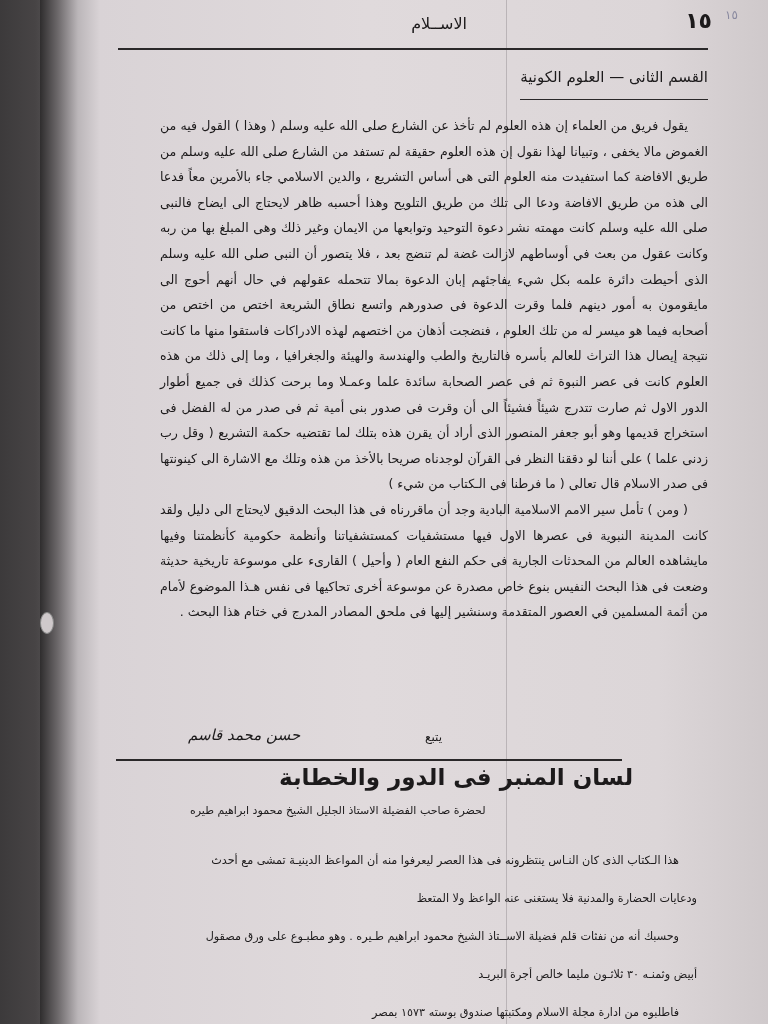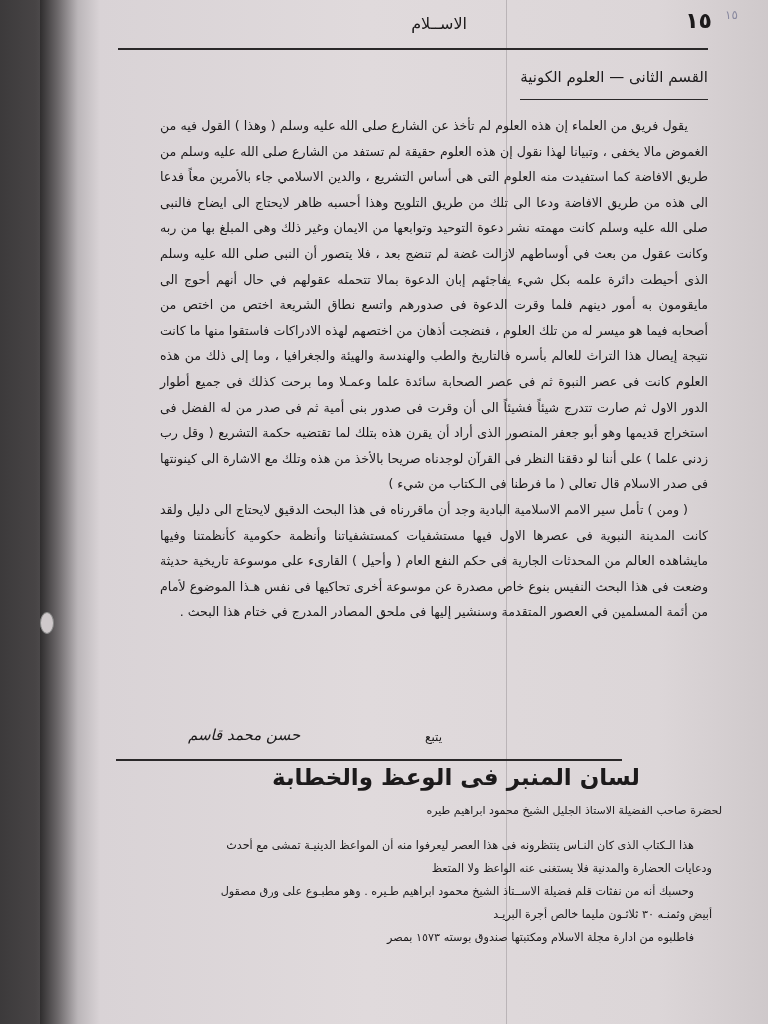--- a/index.html
+++ b/index.html
@@ -66,28 +66,28 @@
     position: absolute; left: 315px; top: 6px; font-size: 12px;
   }
   .divider-rule {
     position: absolute; top: 759px; left: 6px; right: 100px; height: 2px; background: #2a2829;
   }
   .ad-title {
     position: absolute; top: 764px; left: 0; right: 0; text-align: center;
     font-size: 23px; font-weight: bold; padding-left: 80px;
   }
   .ad-byline {
-    position: absolute; top: 804px; left: 0; right: 0; text-align: right;
+    position: absolute; top: 804px; left: 0; right: 0; text-align: left;
     font-size: 11px; padding-left: 80px;
   }
   .ad-body {
     position: absolute; top: 834px; right: 10px; left: 0;
     font-size: 11.2px; line-height: 23px;
   }
-  .ad-body p { margin: 0; }
+  .ad-body p { margin: 15px; }
   .ad-body .i1 { padding-right: 18px; }
   .ad-body .i2 { padding-right: 18px; }
   .ad-body .i4 { padding-right: 18px; }
 </style>
 </head>
 <body>
 
 <div class="binding"></div>
 <div class="page">
   <div class="hole"></div>
@@ -108,21 +108,21 @@
     <p class="indent">يقول فريق من العلماء إن هذه العلوم لم تأخذ عن الشارع صلى الله عليه وسلم ( وهذا ) القول فيه من الغموض مالا يخفى ، وتبيانا لهذا نقول إن هذه العلوم حقيقة لم تستفد من الشارع صلى الله عليه وسلم من طريق الافاضة كما استفيدت منه العلوم التى هى أساس التشريع ، والدين الاسلامي جاء بالأمرين معاً فدعا الى هذه من طريق الافاضة ودعا الى تلك من طريق التلويح وهذا أحسبه ظاهر لايحتاج الى ايضاح فالنبى صلى الله عليه وسلم كانت مهمته نشر دعوة التوحيد وتوابعها من الايمان وغير ذلك وهى المبلغ بها من ربه وكانت عقول من بعث في أوساطهم لازالت غضة لم تنضج بعد ، فلا يتصور أن النبى صلى الله عليه وسلم الذى أحيطت دائرة علمه بكل شيء يفاجئهم إبان الدعوة بمالا تتحمله عقولهم في حال أنهم أحوج الى مايقومون به أمور دينهم فلما وقرت الدعوة فى صدورهم واتسع نطاق الشريعة اختص من اختص من أصحابه فيما هو ميسر له من تلك العلوم ، فنضجت أذهان من اختصهم لهذه الادراكات فاستقوا منها ما كانت نتيجة إيصال هذا التراث للعالم بأسره فالتاريخ والطب والهندسة والهيئة والجغرافيا ، وما إلى ذلك من هذه العلوم كانت فى عصر النبوة ثم فى عصر الصحابة سائدة علما وعمـلا وما برحت كذلك فى جميع أطوار الدور الاول ثم صارت تتدرج شيئاً فشيئاً الى أن وقرت فى صدور بنى أمية ثم فى صدر من له الفضل فى استخراج قديمها وهو أبو جعفر المنصور الذى أراد أن يقرن هذه بتلك لما تقتضيه حكمة التشريع ( وقل رب زدنى علما ) على أننا لو دققنا النظر فى القرآن لوجدناه صريحا بالأخذ من هذه وتلك مع الاشارة الى كينونتها فى صدر الاسلام قال تعالى ( ما فرطنا فى الـكتاب من شيء )</p>
     <p class="indent">( ومن ) تأمل سير الامم الاسلامية البادية وجد أن ماقررناه فى هذا البحث الدقيق لايحتاج الى دليل ولقد كانت المدينة النبوية فى عصرها الاول فيها مستشفيات كمستشفياتنا وأنظمة حكومية كأنظمتنا وفيها مايشاهده العالم من المحدثات الجارية فى حكم النفع العام ( وأحيل ) القارىء على موسوعة تاريخية حديثة وضعت فى هذا البحث النفيس بنوع خاص مصدرة عن موسوعة أخرى تحاكيها فى نفس هـذا الموضوع لأمام من أئمة المسلمين في العصور المتقدمة وسنشير إليها فى ملحق المصادر المدرج في ختام هذا البحث .</p>
   </div>
 
   <div class="sign-row">
     <span class="continued">يتبع</span>
     <span class="signature">حسن محمد قاسم</span>
   </div>
   <div class="divider-rule"></div>
 
-  <div class="ad-title">لسان المنبر فى الوعظ والخطابة</div>
+  <div class="ad-title">لسان المنبر فى الدور والخطابة</div>
   <div class="ad-byline">لحضرة صاحب الفضيلة الاستاذ الجليل الشيخ محمود ابراهيم طيره</div>
 
   <div class="ad-body">
     <p class="i1">هذا الـكتاب الذى كان النـاس ينتظرونه فى هذا العصر ليعرفوا منه أن المواعظ الدينيـة تمشى مع أحدث</p>
     <p>ودعايات الحضارة والمدنية فلا يستغنى عنه الواعظ ولا المتعظ</p>
     <p class="i2">وحسبك أنه من نفثات قلم فضيلة الاســتاذ الشيخ محمود ابراهيم طـيره . وهو مطبـوع على ورق مصقول</p>
     <p>أبيض وثمنـه ٣٠ ثلاثـون مليما خالص أجرة البريـد</p>
     <p class="i4">فاطلبوه من ادارة مجلة الاسلام ومكتبتها صندوق بوسته ١٥٧٣ بمصر</p>
   </div>
 </div>

